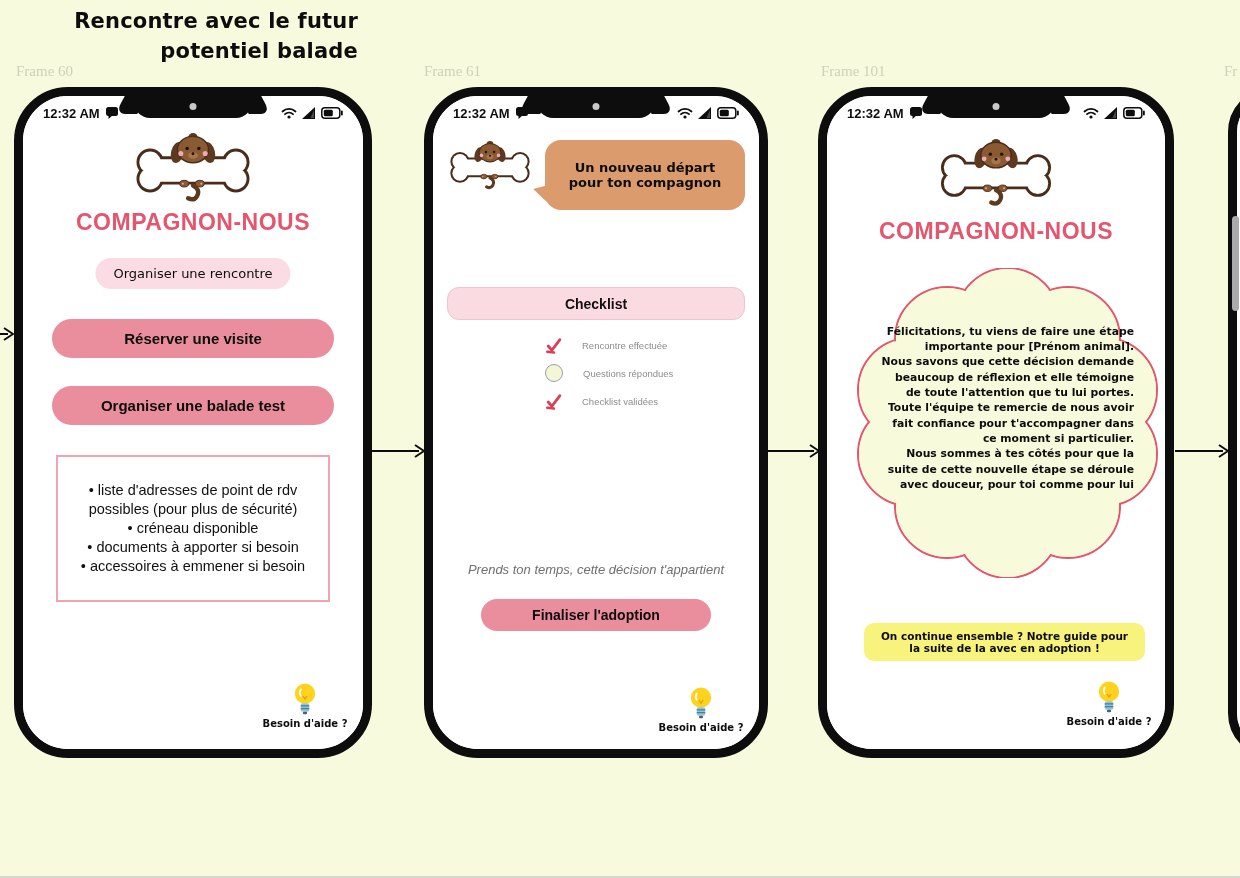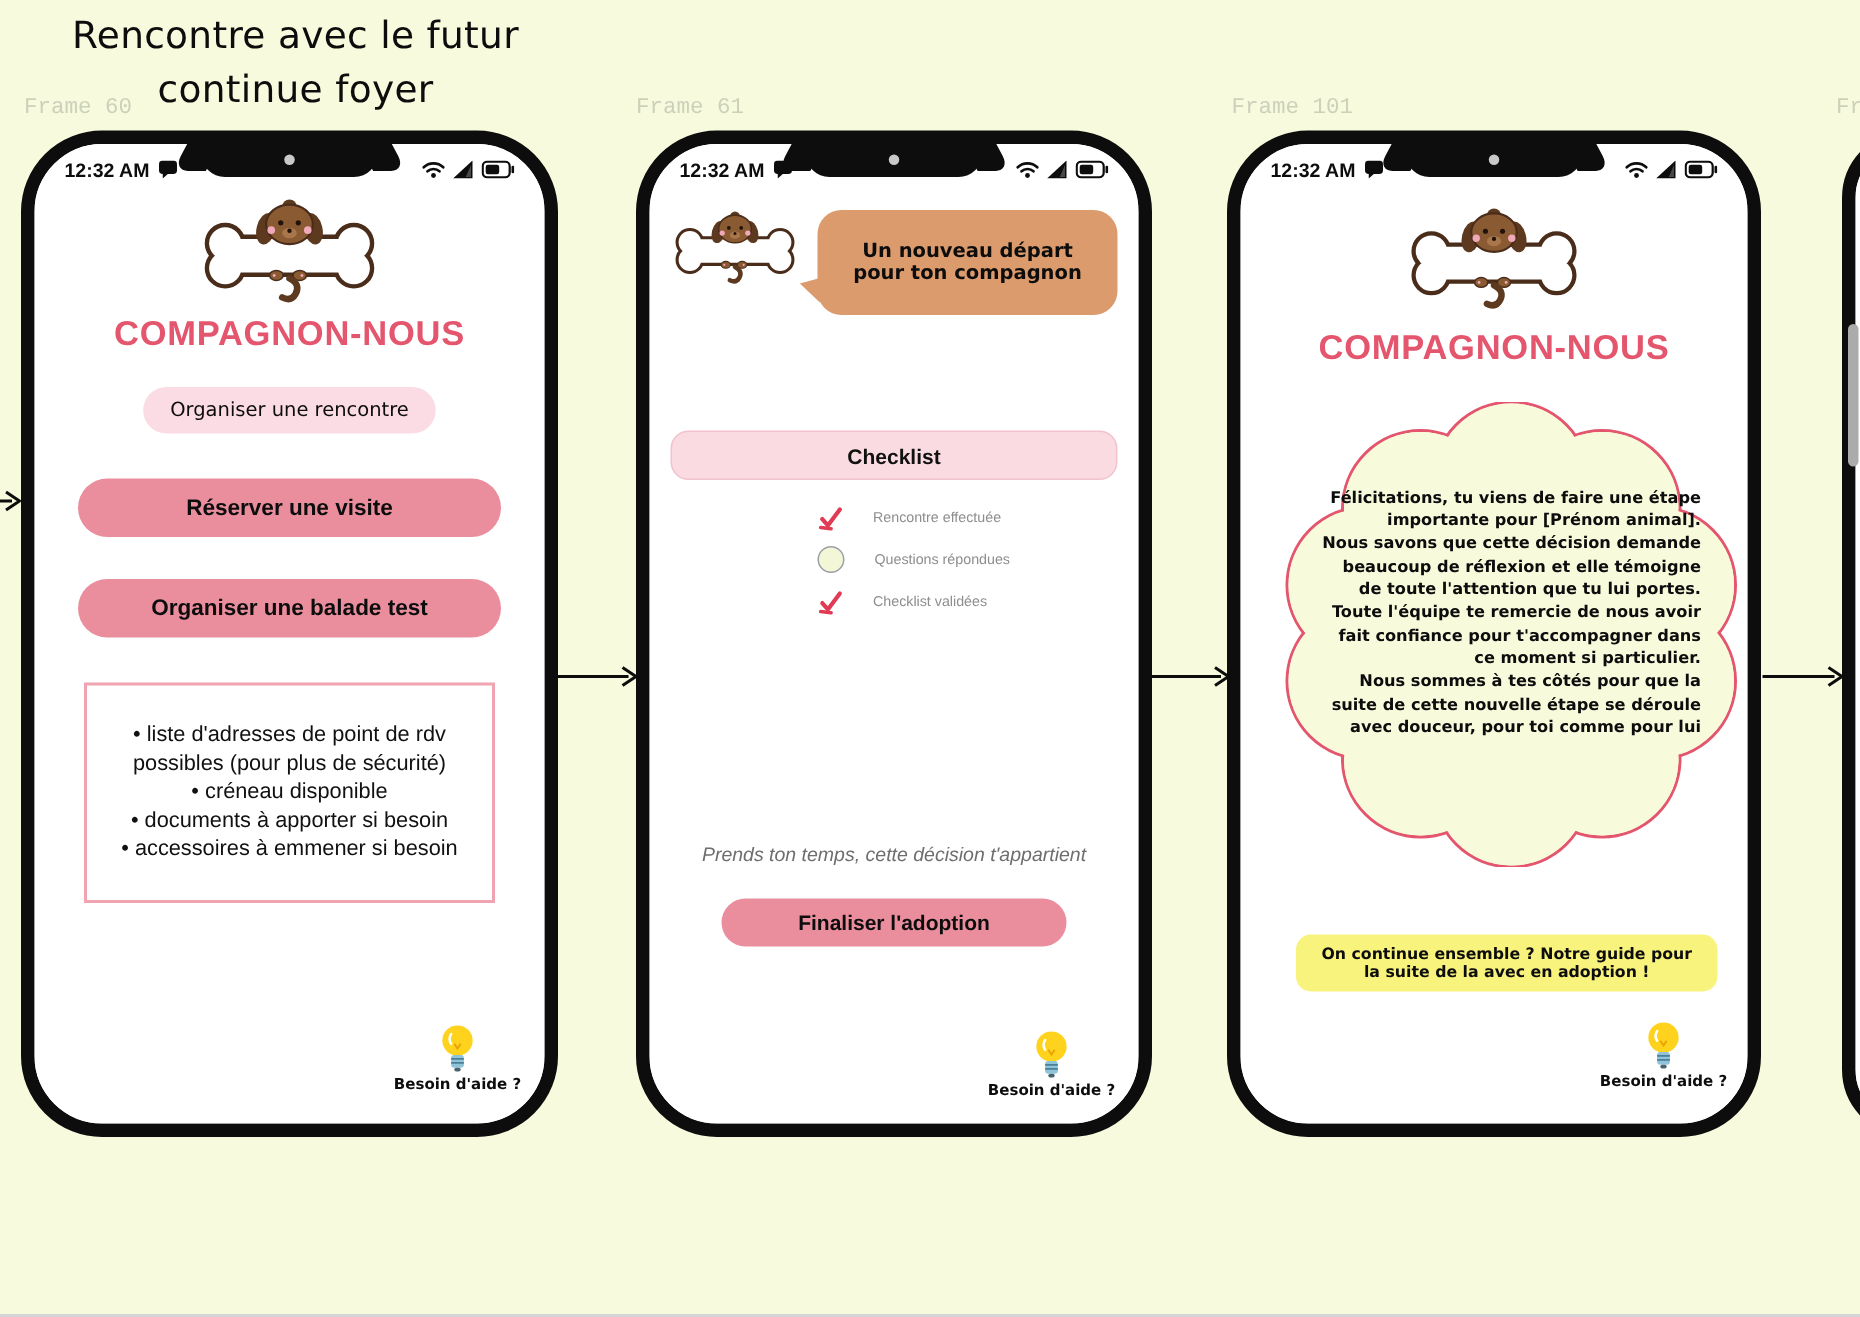--- a/index.html
+++ b/index.html
@@ -5,26 +5,26 @@
   * { margin:0; padding:0; box-sizing:border-box; }
   html,body { background:#fff; }
   #canvas {
     position:relative; width:1240px; height:878px;
     background:#f7fadc; overflow:hidden;
     font-family:"DejaVu Sans", sans-serif;
     border-bottom:2px solid #d6d6d6;
   }
   .flow-title {
     position:absolute; left:36px; top:6px; width:322px;
-    text-align:center; font-weight:400; font-size:25px; line-height:1.45;
+    text-align:right; font-weight:700; font-size:21px; line-height:1.45;
     color:#0d0d0d; letter-spacing:.2px;
   }
   .frame-label {
     position:absolute; top:63px; font-size:15px; color:#ccd1ba;
-    font-family:Liberation Mono, monospace;
+    font-family:Liberation Serif, serif;
   }
   
   .phone {
     position:absolute; top:87px; height:671px; background:#fff;
     border:9px solid #0d0d0d; border-radius:54px; overflow:hidden;
   }
   .screen { position:relative; width:100%; height:100%; background:#fff; }
   .notch {
     position:absolute; top:0; left:50%; transform:translateX(-50%);
     width:118px; height:22px; background:#0d0d0d;
@@ -210,21 +210,21 @@
       <line x1="0" y1="8" x2="48" y2="8" stroke="#0d0d0d" stroke-width="2"></line>
       <path d="M44 2 L53 8 L44 14" fill="none" stroke="#0d0d0d" stroke-width="2" stroke-linejoin="round"></path>
     </symbol>
   </defs>
 </svg>
 
 <div id="canvas">
 
   <div class="flow-title">
     <div>Rencontre avec le futur</div>
-    <div>continue foyer</div>
+    <div>potentiel balade</div>
   </div>
 
   <div class="frame-label" style="left:16px">Frame 60</div>
   <div class="frame-label" style="left:424px">Frame 61</div>
   <div class="frame-label" style="left:821px">Frame 101</div>
   <div class="frame-label" style="left:1224px">Fr</div>
 
   <div class="phone" style="left:14px; width:358px">
     <div class="screen">
       <div class="notch">

